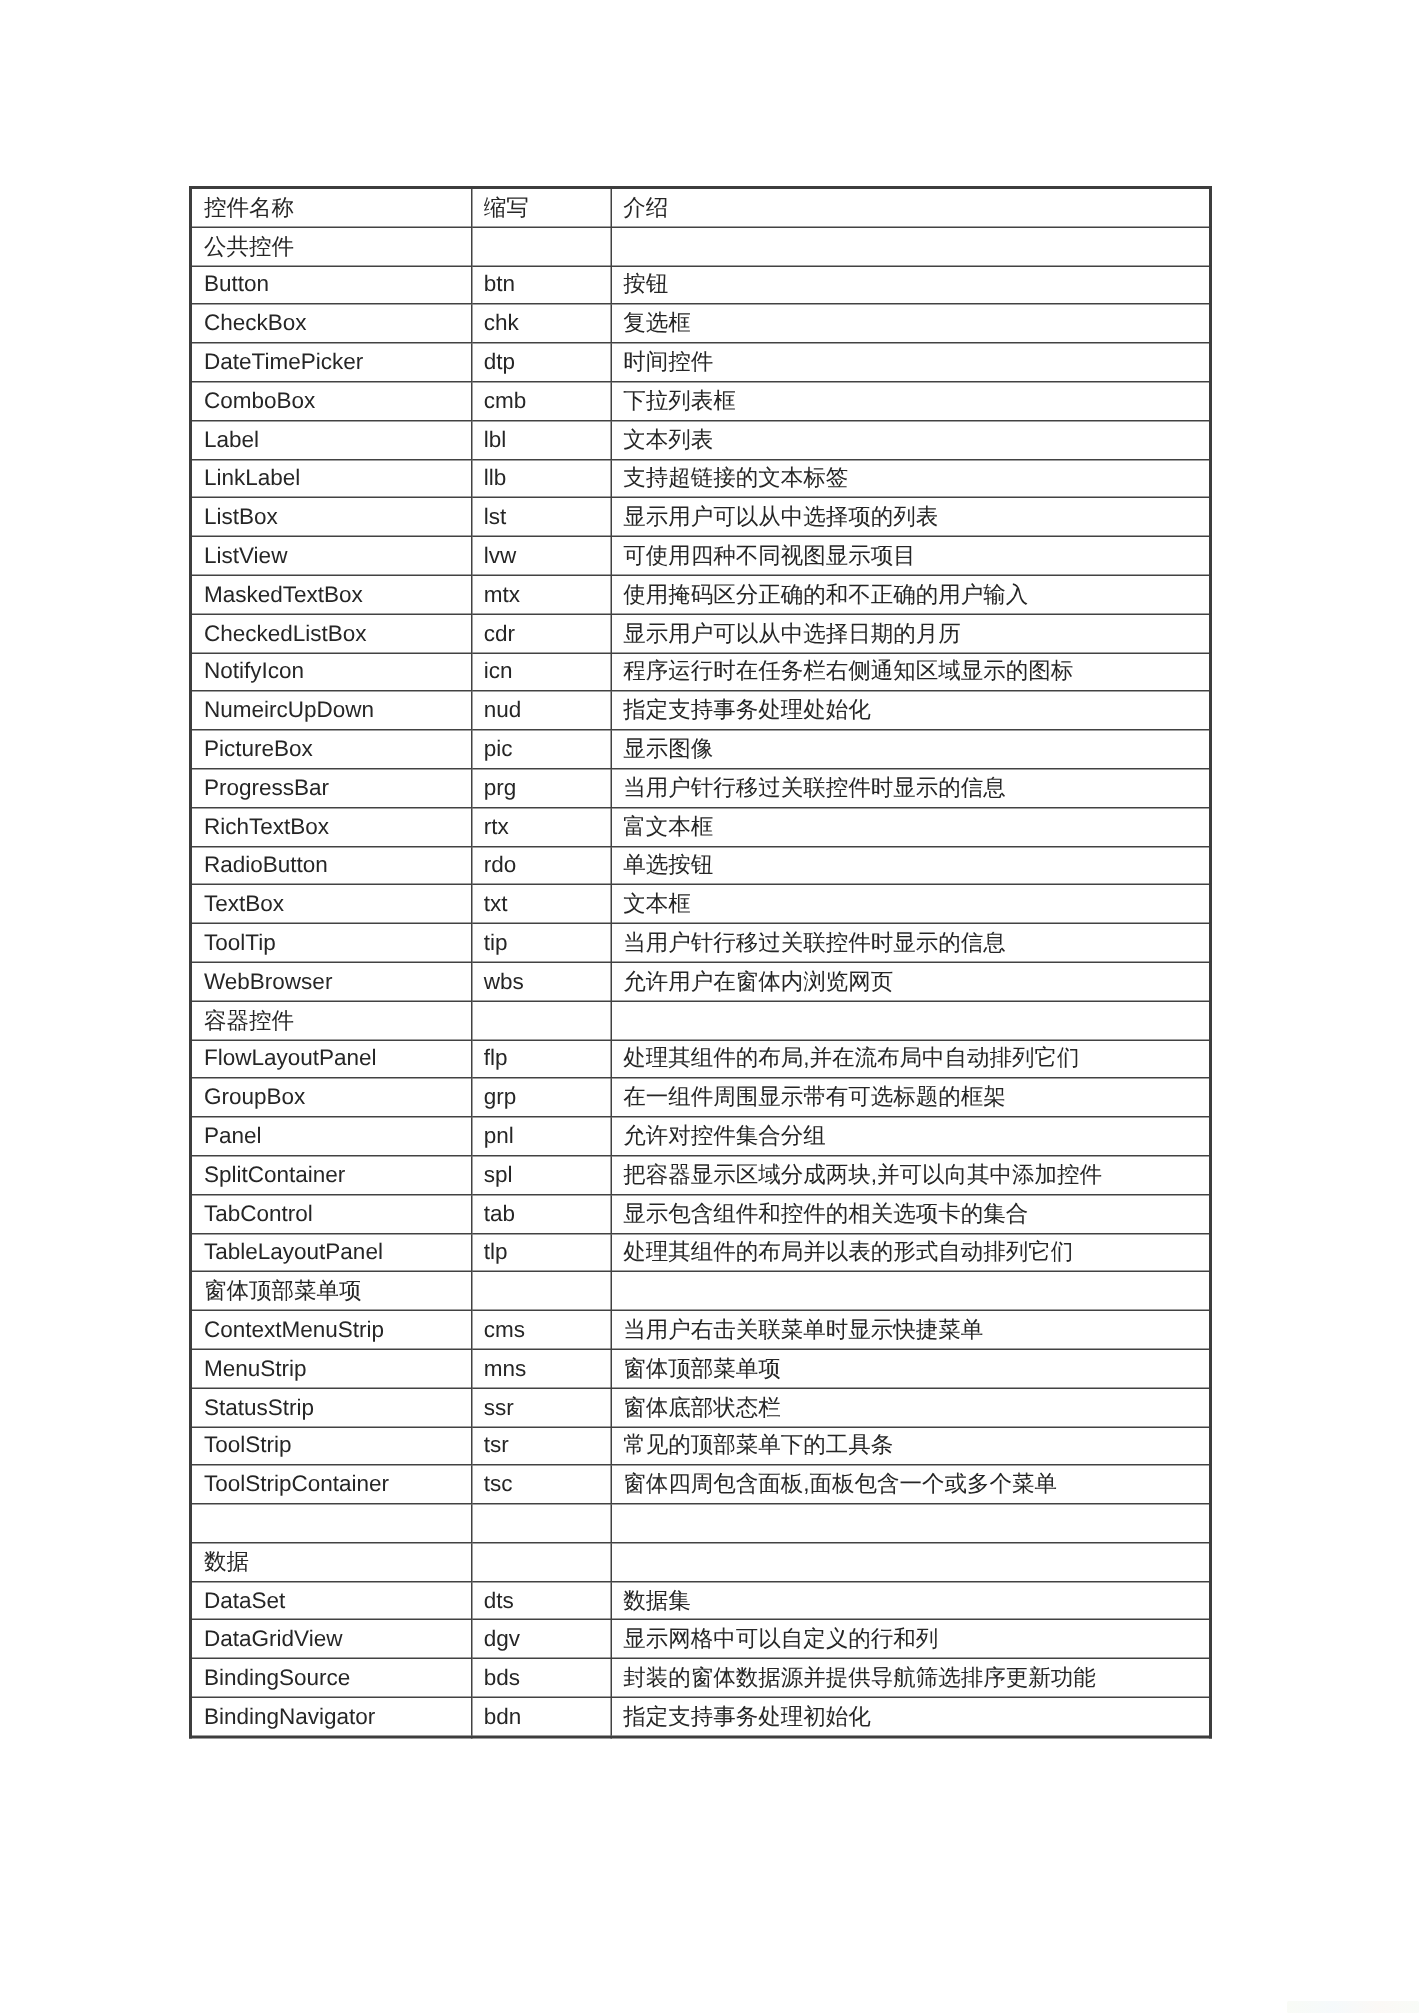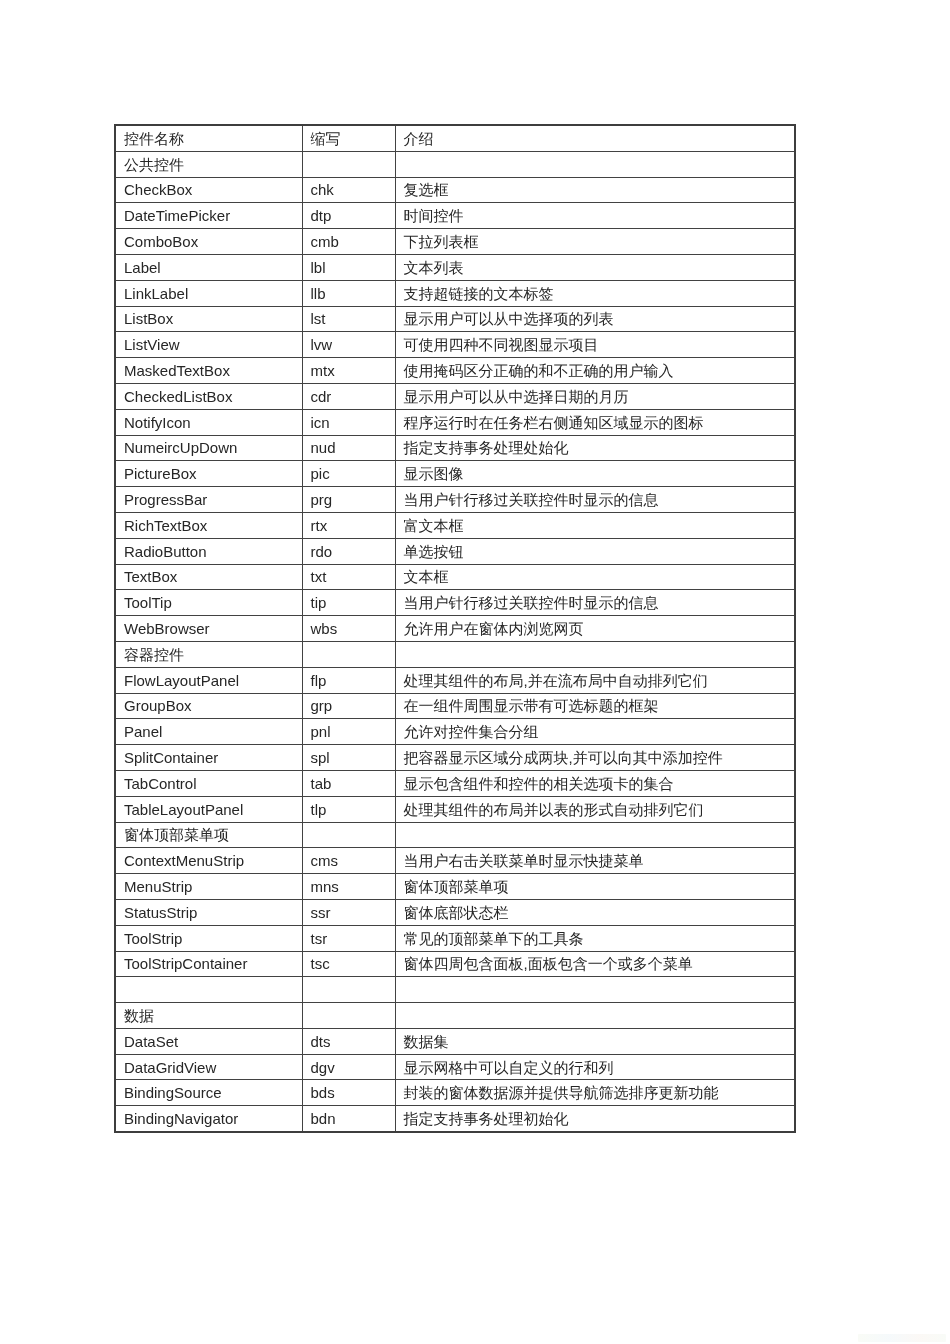--- a/index.html
+++ b/index.html
@@ -5,21 +5,21 @@
   html,body{margin:0;padding:0;background:#ffffff;}
   .page{
     position:relative;
     width:950px;height:1344px;
     background:#ffffff;
     font-family:"Liberation Sans","DejaVu Sans",sans-serif;
     overflow:hidden;
   }
   table.controls-table{
     position:absolute;
-    left:114px;top:124px;
+    left:126px;top:124px;
     width:680px;
     border-collapse:collapse;
     table-layout:fixed;
     border:2px solid #3d3d3d;
   }
   .controls-table th,
   .controls-table td{
     border:1px solid #424242;
     height:24.8px;
     padding:0 4px 0 8px;
@@ -58,20 +58,25 @@
         <th>介绍</th>
       </tr>
     </thead>
     <tbody>
         <tr>
           <td>公共控件</td>
           <td></td>
           <td></td>
         </tr>
         <tr>
+          <td>Button</td>
+          <td>btn</td>
+          <td>按钮</td>
+        </tr>
+        <tr>
           <td>CheckBox</td>
           <td>chk</td>
           <td>复选框</td>
         </tr>
         <tr>
           <td>DateTimePicker</td>
           <td>dtp</td>
           <td>时间控件</td>
         </tr>
         <tr>

